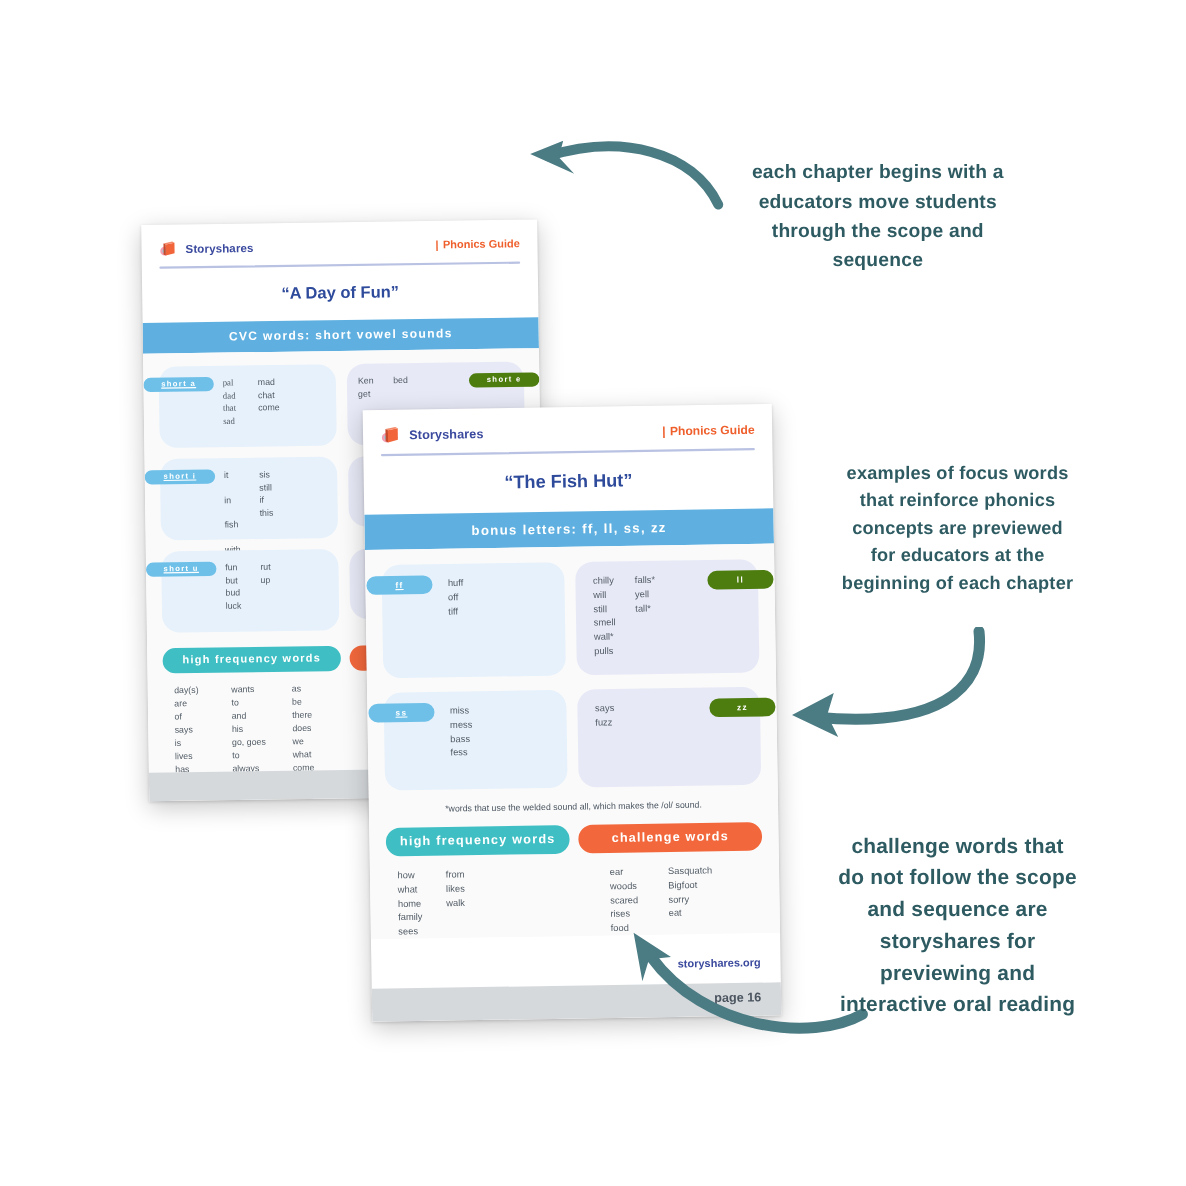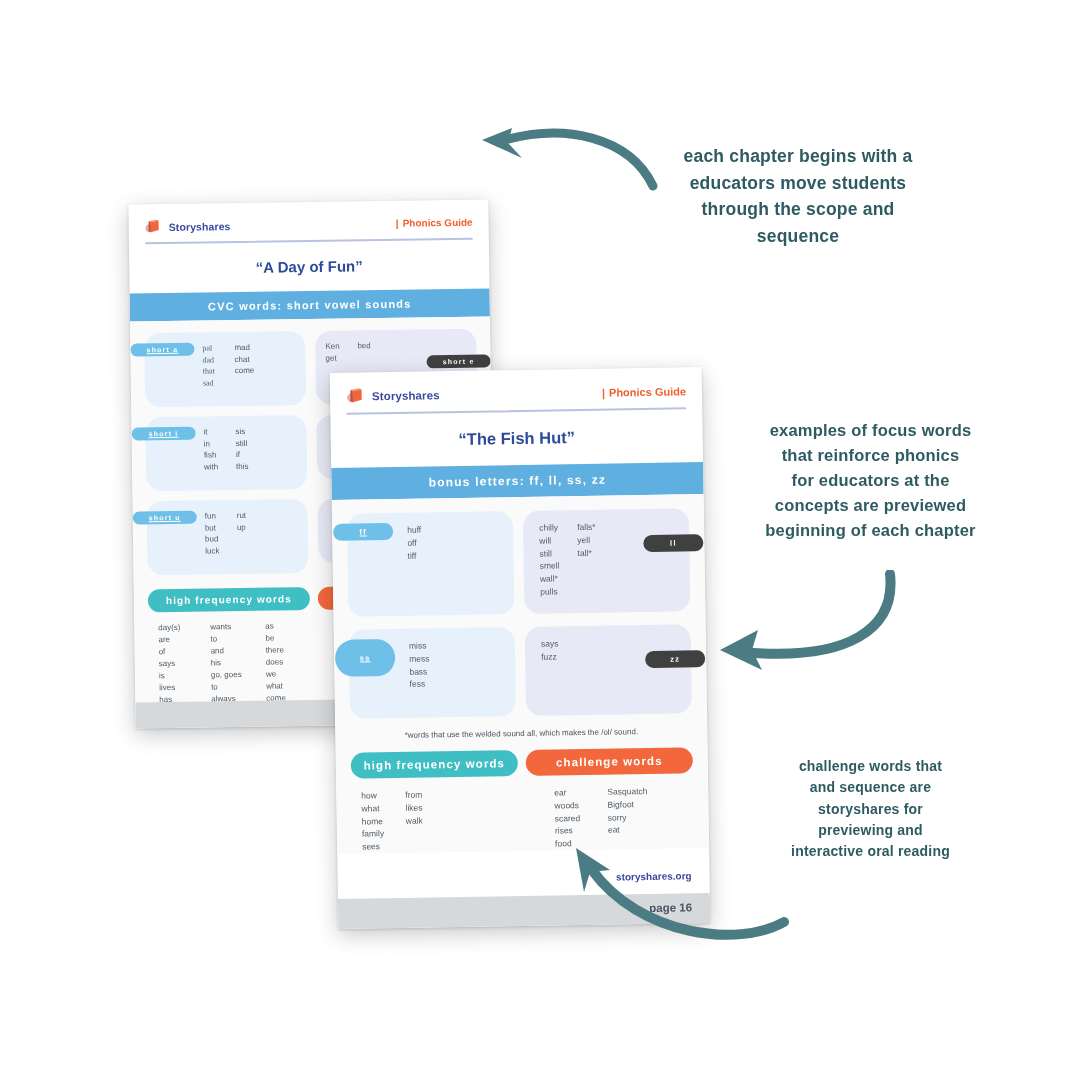--- a/index.html
+++ b/index.html
@@ -62,21 +62,21 @@
     flex:1;
   }
   .wbox.violet{background:#e7e9f6;}
   .pill{
     position:absolute;top:10px;
     background:#6fc0e8;color:#fff;
     border-radius:999px;
     text-align:center;font-weight:bold;letter-spacing:1.2px;
   }
   .pill.left{left:-14px;text-decoration:underline;}
-  .pill.right{right:-14px;background:#404040;margin-top:16px;}
+  .pill.right{right:-14px;background:#4d7c0f;}
   .wordcols{display:flex;}
   .wordcol{display:flex;flex-direction:column;color:#525c66;}
 
   .footnote{text-align:center;color:#4a5560;}
 
   .tagrow{display:flex;gap:8px;}
   .tag{
     border-radius:999px;color:#fff;font-weight:bold;
     letter-spacing:1.1px;text-align:center;
   }
@@ -163,21 +163,21 @@
               <span>bed</span>
             </div>
           </div>
         </div>
       </div>
 
       <div class="boxrow" style="margin-bottom:10px;">
         <div class="wbox" style="height:64px;padding:10px 0 0 0;">
           <div class="pill left" style="font-size:7px;padding:3px 10px;width:44px;">short i</div>
           <div class="wordcols" style="margin-left:58px;font-size:8px;line-height:1.45;">
-            <div class="wordcol" style="width:32px;">
+            <div class="wordcol" style="width:32px;gap:11px;">
               <span>it</span>
               <span>in</span>
               <span>fish</span>
               <span>with</span>
             </div>
             <div class="wordcol">
               <span>sis</span>
               <span>still</span>
               <span>if</span>
               <span>this</span>
@@ -296,21 +296,21 @@
               <span>falls*</span>
               <span>yell</span>
               <span>tall*</span>
             </div>
           </div>
         </div>
       </div>
 
       <div class="boxrow">
         <div class="wbox" style="height:78px;padding:11px 0 0 0;">
-          <div class="pill left" style="font-size:7.5px;padding:14px 10px;width:40px;">ss</div>
+          <div class="pill left" style="font-size:7.5px;padding:4px 10px;width:40px;">ss</div>
           <div class="wordcols" style="margin-left:60px;font-size:8.5px;line-height:1.5;">
             <div class="wordcol">
               <span>miss</span>
               <span>mess</span>
               <span>bass</span>
               <span>fess</span>
             </div>
           </div>
         </div>
         <div class="wbox violet" style="height:78px;padding:11px 0 0 0;">
@@ -389,26 +389,27 @@
   <div class="note" style="left:648px;top:143px;width:300px;font-size:17.5px;">
     <span>each chapter begins with a</span>
     <span>educators move students</span>
     <span>through the scope and</span>
     <span>sequence</span>
   </div>
 
   <div class="note" style="left:728px;top:418px;width:285px;font-size:16.5px;">
     <span>examples of focus words</span>
     <span>that reinforce phonics</span>
+    <span>concepts are previewed</span>
     <span>for educators at the</span>
-    <span>concepts are previewed</span>
     <span>beginning of each chapter</span>
   </div>
 
-  <div class="note" style="left:728px;top:756px;width:285px;font-size:14px;">
+  <div class="note" style="left:728px;top:756px;width:285px;font-size:19px;">
     <span>challenge words that</span>
+    <span>do not follow the scope</span>
     <span>and sequence are</span>
     <span>storyshares for</span>
     <span>previewing and</span>
     <span>interactive oral reading</span>
   </div>
 
 </div>
 
 </body></html>

